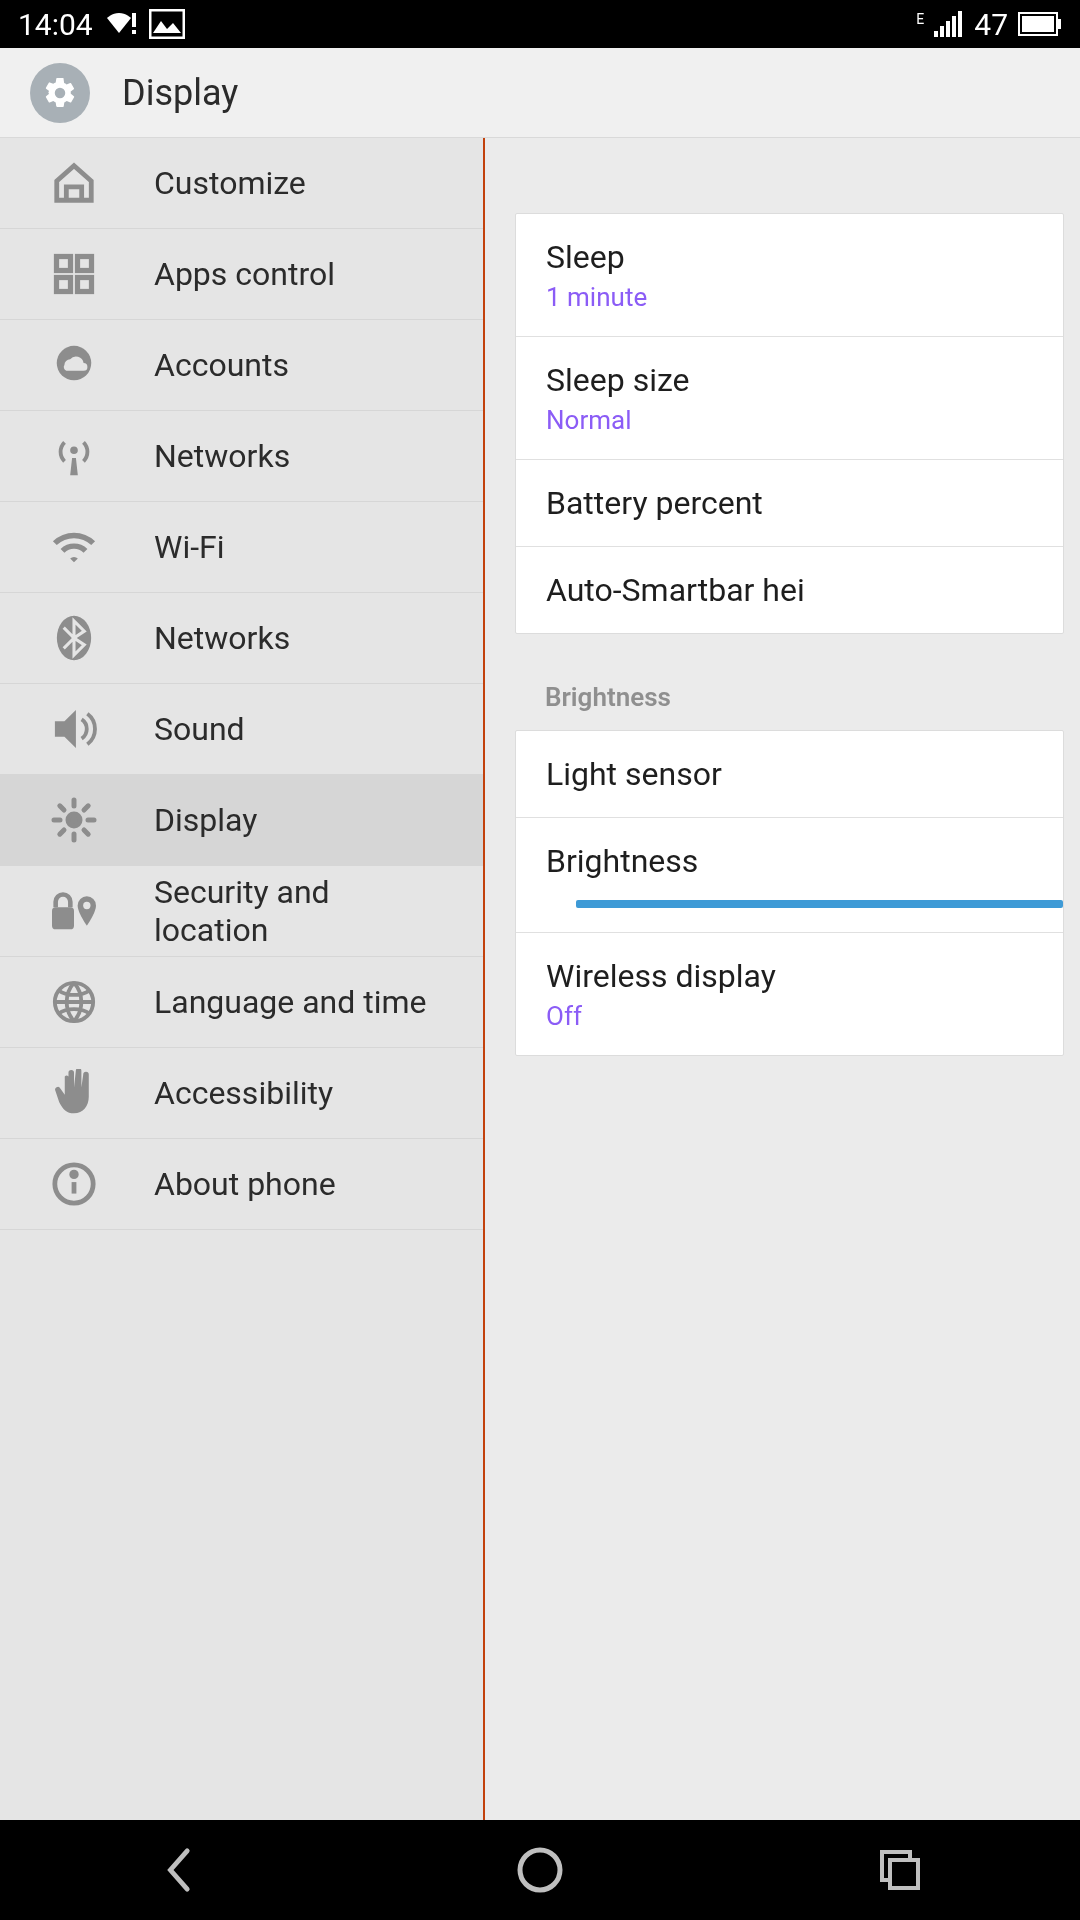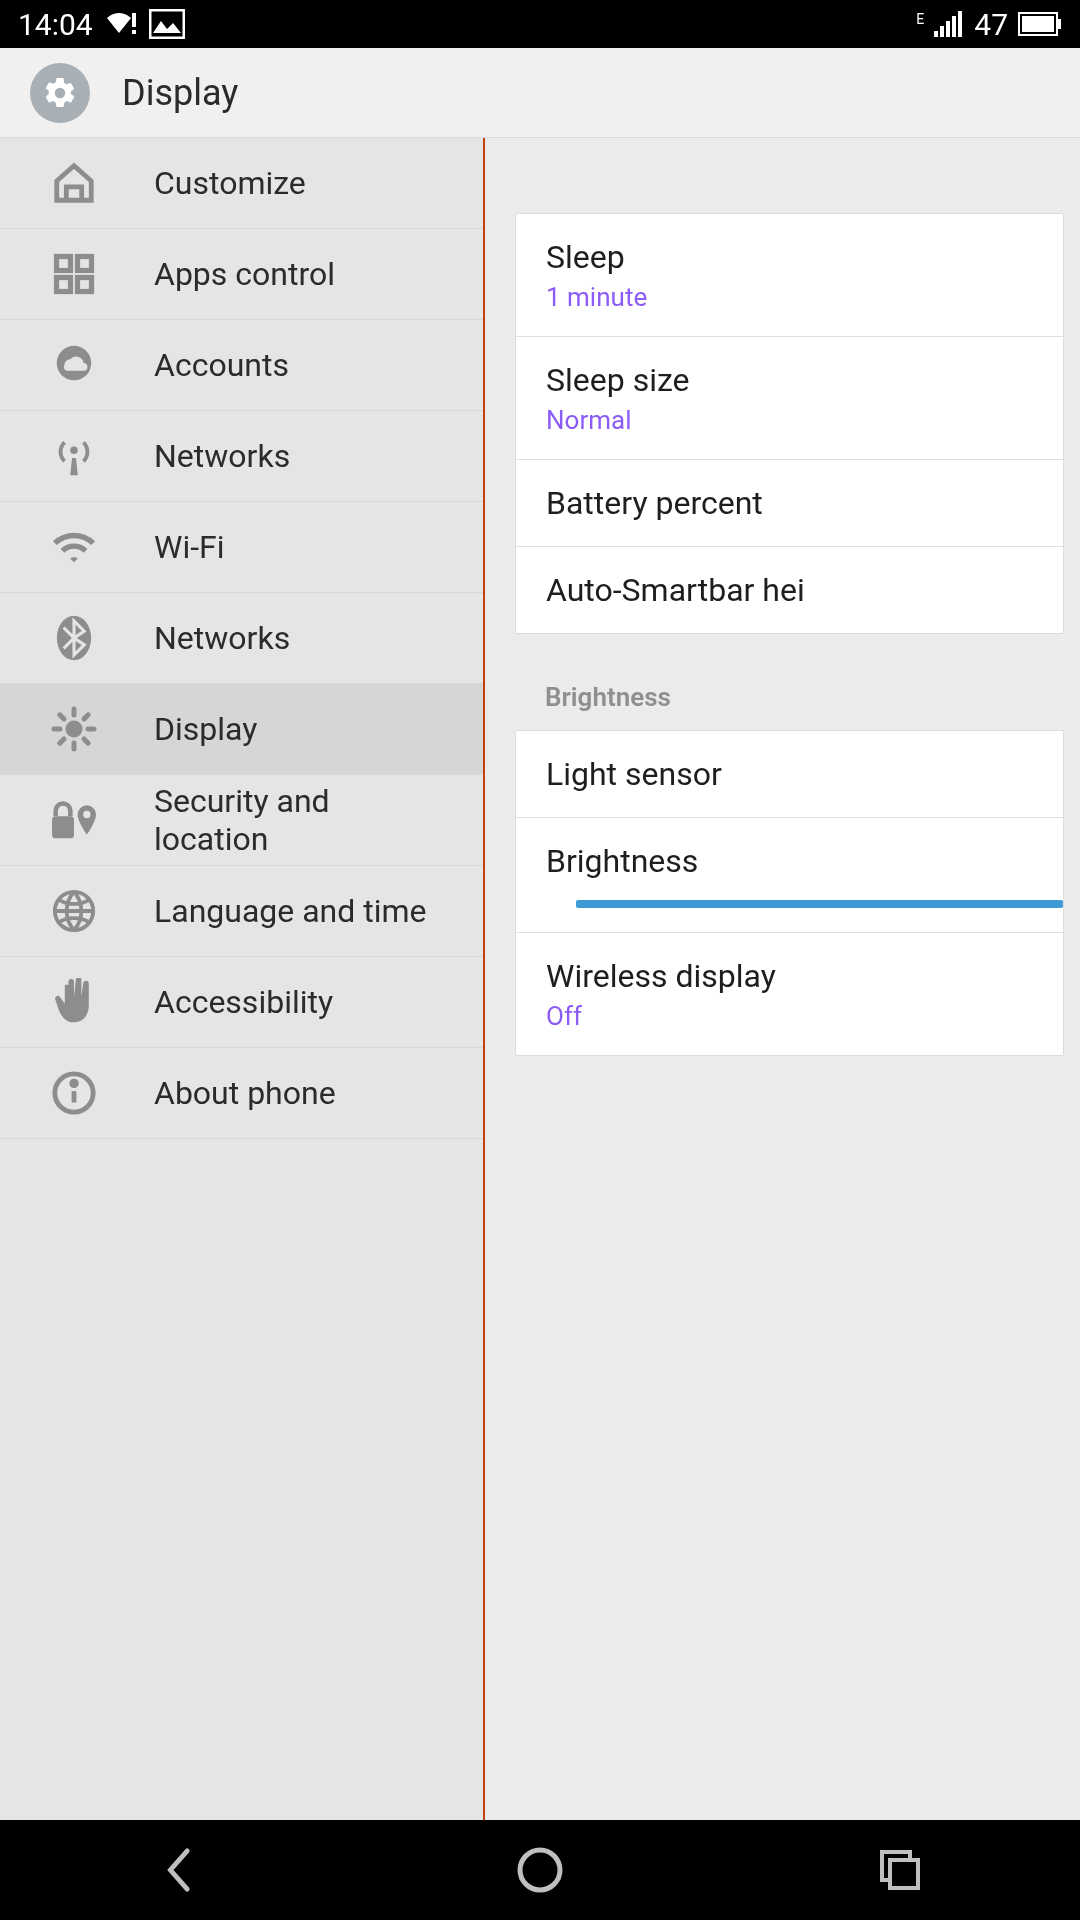--- a/index.html
+++ b/index.html
@@ -209,20 +209,29 @@
       </div>
       <div class="sidebar-item">
         <span class="sidebar-icon">
           <svg width="40" height="48" viewBox="0 0 20 28" fill="#8d8d8d">
             <ellipse cx="10" cy="14" rx="10" ry="13"></ellipse>
             <path d="M10 4v20l6-6-6-4 6-4-6-6zM4 8l6 6-6 6" fill="none" stroke="#e5e5e5" stroke-width="1.8"></path>
           </svg>
         </span>
         <span>Networks</span>
       </div>
+      <div class="sidebar-item">
+        <span class="sidebar-icon">
+          <svg width="46" height="42" viewBox="0 0 24 22" fill="#8d8d8d">
+            <path d="M2 7h5l6-6v20l-6-6H2V7z"></path>
+            <path d="M16 6a6 6 0 0 1 0 10M19 3a10 10 0 0 1 0 16" fill="none" stroke="#8d8d8d" stroke-width="2"></path>
+          </svg>
+        </span>
+        <span>Sound</span>
+      </div>
       <div class="sidebar-item selected">
         <span class="sidebar-icon">
           <svg width="48" height="48" viewBox="0 0 24 24" fill="none" stroke="#8d8d8d" stroke-width="2.5" stroke-linecap="round">
             <circle cx="12" cy="12" r="3" fill="#8d8d8d"></circle>
             <path d="M12 2v3M12 19v3M2 12h3M19 12h3M4.9 4.9l2.1 2.1M17 17l2.1 2.1M4.9 19.1L7 17M17 7l2.1-2.1"></path>
           </svg>
         </span>
         <span>Display</span>
       </div>
       <div class="sidebar-item">

